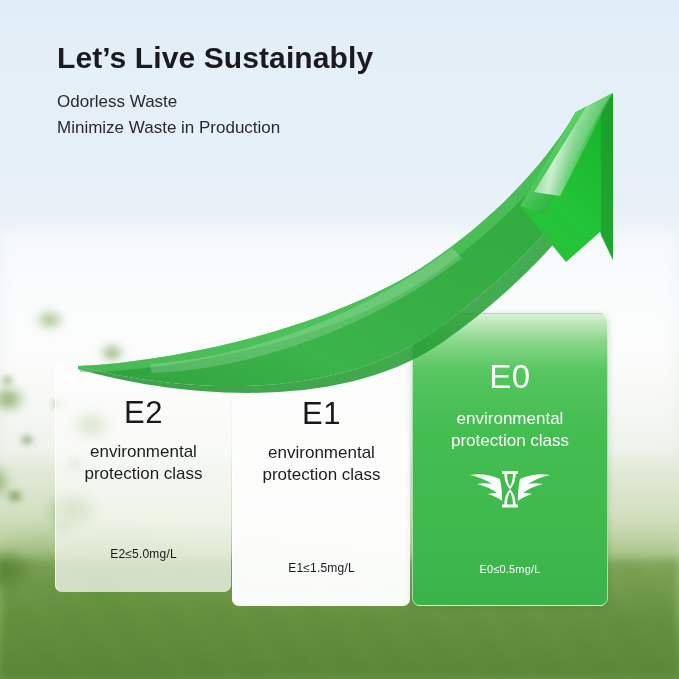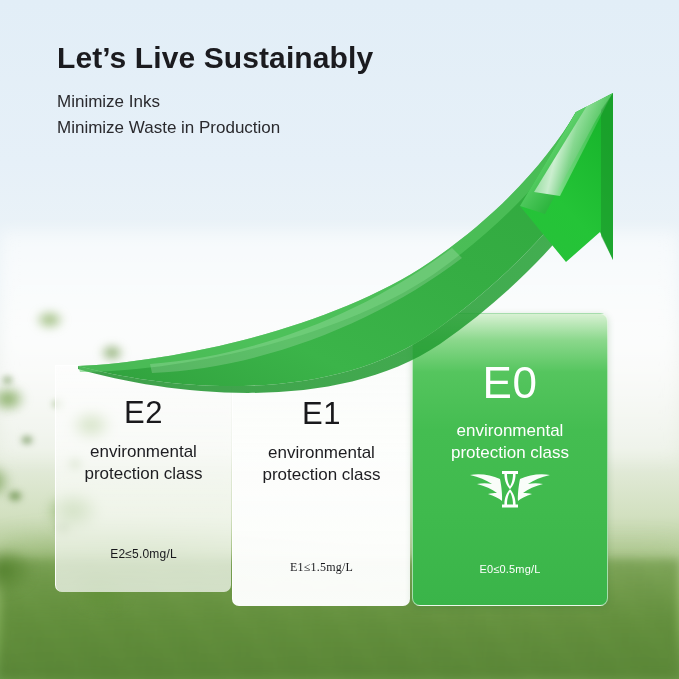--- a/index.html
+++ b/index.html
@@ -111,49 +111,49 @@
     left:412px;top:313px;width:196px;height:293px;
     background:linear-gradient(180deg, #d8f1d3 0%, #8bd88c 9%, #55c55e 20%, #44bd51 40%, #3fba4d 70%, #3ab449 100%);
     border-radius:8px;
     box-shadow:0 2px 7px rgba(40,110,45,.22);
     border:1px solid rgba(255,255,255,.55);
   }
 
   .lbl-code{font-weight:normal;letter-spacing:.5px;}
   #e2-code{font-size:31px;color:#19191c;margin-top:29px;}
   #e1-code{font-size:31px;color:#19191c;margin-top:40px;}
-  #e0-code{font-size:44px;color:#ffffff;margin-top:44px;}
+  #e0-code{font-size:33px;color:#ffffff;margin-top:44px;}
 
   .lbl-class{text-align:center;line-height:1.28;}
   #e2-class{font-size:17px;color:#1d1d21;margin-top:10px;}
   #e1-class{font-size:17px;color:#1d1d21;margin-top:10px;}
   #e0-class{font-size:17px;color:#ffffff;margin-top:12px;}
 
   .lbl-val{font-size:12px;letter-spacing:.2px;}
   #e2-val{color:#18181c;position:absolute;bottom:31px;}
-  #e1-val{color:#18181c;position:absolute;bottom:31px;font-family:Liberation Serif, serif;}
+  #e1-val{color:#18181c;position:absolute;bottom:31px;}
   #e0-val{color:#ffffff;position:absolute;bottom:30px;font-size:11px;}
 
   .wing-logo{position:absolute;top:152px;left:50%;transform:translateX(-50%);}
 </style>
 </head>
 <body>
 
 <div id="stage">
 
   <div class="bg-base"></div>
   <div class="bg-hills"></div>
   <div class="bg-grass"></div>
   <div class="bg-haze"></div>
   <div class="bg-tree"></div>
   <div class="bg-tree2"></div>
 
   <div class="headings">
     <div class="h-title">Let’s Live Sustainably</div>
-    <div class="h-sub">Minimize Inks</div>
+    <div class="h-sub">Odorless Waste</div>
     <div class="h-sub">Minimize Waste in Production</div>
   </div>
 
   <div class="bar" id="bar-e2">
     <div class="bar-inner">
       <div class="lbl-code" id="e2-code">E2</div>
       <div class="lbl-class" id="e2-class">
         <div>environmental</div>
         <div>protection class</div>
       </div>

